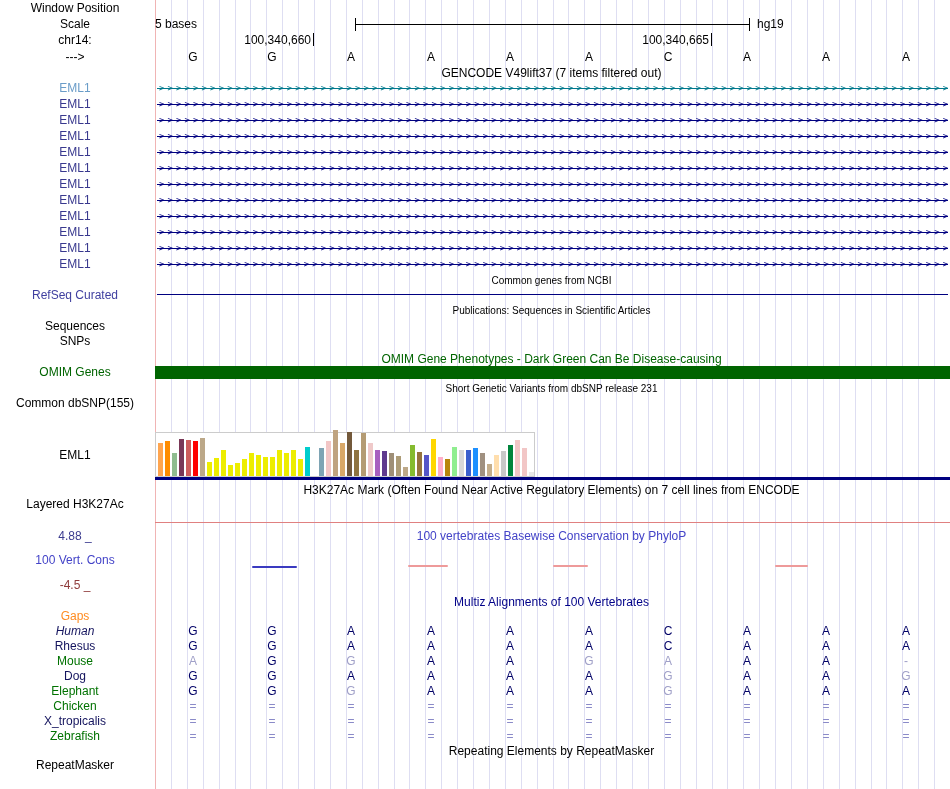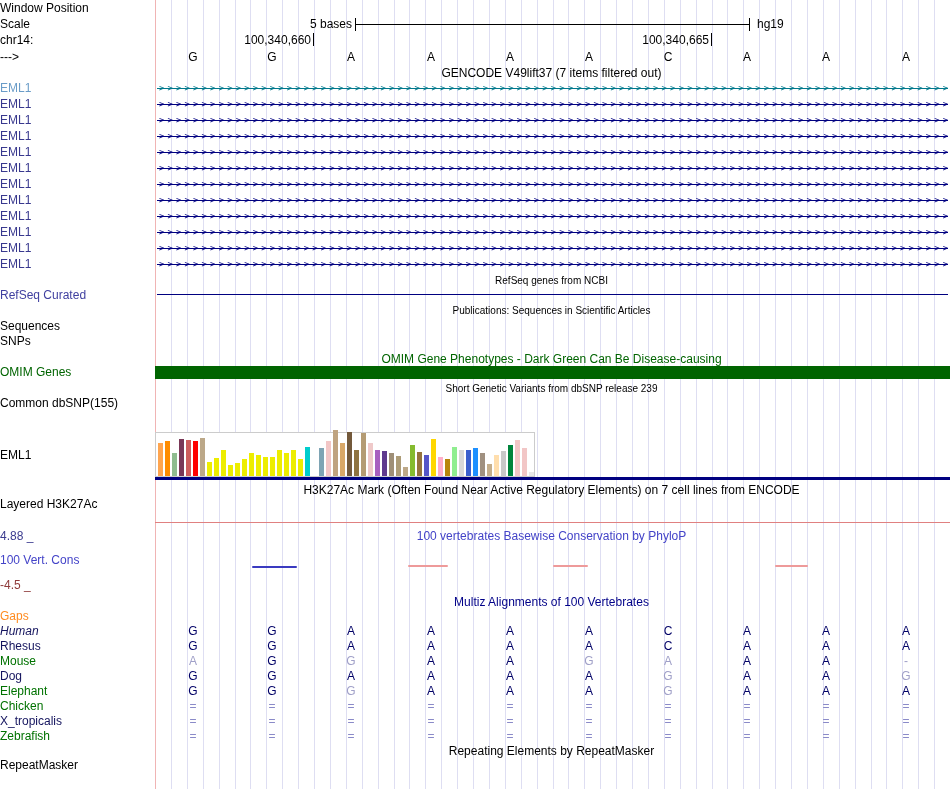--- a/index.html
+++ b/index.html
@@ -3,21 +3,21 @@
 <meta charset="utf-8">
 <style>
   html,body{margin:0;padding:0;background:#fff;}
   .browser{
     position:relative;width:950px;height:789px;background:#fff;overflow:hidden;
     font-family:"Liberation Sans","DejaVu Sans",sans-serif;color:#000;
   }
   .abs{position:absolute;}
   .vgrid{position:absolute;top:0;height:789px;width:1px;background:#dedef2;}
   .pinkline{position:absolute;top:0;height:789px;width:1px;background:#f0b4b4;left:155px;}
-  .lbl{position:absolute;left:0;width:150px;text-align:left;font-size:12px;line-height:14px;white-space:nowrap;}
+  .lbl{position:absolute;left:0;width:150px;text-align:center;font-size:12px;line-height:14px;white-space:nowrap;}
   .ttl{position:absolute;left:155px;width:793px;text-align:center;font-size:12px;line-height:14px;white-space:nowrap;}
   .ttl-sm{position:absolute;left:155px;width:793px;text-align:center;font-size:10px;line-height:12px;white-space:nowrap;}
   .base{position:absolute;width:30px;text-align:center;font-size:12px;line-height:14px;}
   .tick{position:absolute;width:1px;height:13px;background:#000;}
   .ticktext{position:absolute;width:122px;text-align:right;font-size:12px;line-height:14px;}
   .ruler{position:absolute;border-left:1px solid #000;border-right:1px solid #000;height:13px;}
   .ruler .mid{position:absolute;left:0;right:0;top:6px;height:1px;background:#000;}
   .tx{position:absolute;left:157px;width:791px;height:12px;overflow:hidden;white-space:nowrap;}
   .tx .txline{position:absolute;left:0;right:0;top:6px;height:1px;}
   .tx .arrows{position:absolute;left:2px;top:0;font-family:"DejaVu Sans Mono",monospace;font-size:9px;letter-spacing:3.1px;line-height:13px;}
@@ -82,21 +82,21 @@
       <div class="vgrid" style="left: 886.4px;"></div>
       <div class="vgrid" style="left: 902.3px;"></div>
       <div class="vgrid" style="left: 918.2px;"></div>
       <div class="vgrid" style="left: 934.1px;"></div>
     </div>
   <div class="pinkline"></div>
 
   <div class="lbl" style="top:1px">Window Position</div>
 
   <div class="lbl" style="top:17px">Scale</div>
-  <div class="abs" style="left:155px;width:197px;top:17px;text-align:right;font-size:12px;line-height:14px;">5 bases</div>
+  <div class="abs" style="left:155px;width:197px;top:17px;font-size:12px;line-height:14px;">5 bases</div>
   <div class="ruler" style="left:355px;top:18px;width:393px;">
       <div class="mid"></div>
     </div>
   <div class="abs" style="left:757px;top:17px;font-size:12px;line-height:14px;">hg19</div>
 
   <div class="lbl" style="top:33px">chr14:</div>
   <div id="coordticks">
       <div class="ticktext" style="left: 189px; top: 33px;">100,340,660</div>
       <div class="tick" style="left: 313px; top: 33px;"></div>
       <div class="ticktext" style="left: 587px; top: 33px;">100,340,665</div>
@@ -174,33 +174,33 @@
         <div class="txline" style="background: rgb(0, 0, 128);"></div>
         <div class="arrows" style="color: rgb(0, 0, 128);">&gt;&gt;&gt;&gt;&gt;&gt;&gt;&gt;&gt;&gt;&gt;&gt;&gt;&gt;&gt;&gt;&gt;&gt;&gt;&gt;&gt;&gt;&gt;&gt;&gt;&gt;&gt;&gt;&gt;&gt;&gt;&gt;&gt;&gt;&gt;&gt;&gt;&gt;&gt;&gt;&gt;&gt;&gt;&gt;&gt;&gt;&gt;&gt;&gt;&gt;&gt;&gt;&gt;&gt;&gt;&gt;&gt;&gt;&gt;&gt;&gt;&gt;&gt;&gt;&gt;&gt;&gt;&gt;&gt;&gt;&gt;&gt;&gt;&gt;&gt;&gt;&gt;&gt;&gt;&gt;&gt;&gt;&gt;&gt;&gt;&gt;&gt;&gt;&gt;&gt;&gt;&gt;&gt;&gt;&gt;</div>
       </div>
       <div class="lbl" style="top: 257px; color: rgb(56, 56, 142);">EML1</div>
       <div class="tx" style="top: 258px;">
         <div class="txline" style="background: rgb(0, 0, 128);"></div>
         <div class="arrows" style="color: rgb(0, 0, 128);">&gt;&gt;&gt;&gt;&gt;&gt;&gt;&gt;&gt;&gt;&gt;&gt;&gt;&gt;&gt;&gt;&gt;&gt;&gt;&gt;&gt;&gt;&gt;&gt;&gt;&gt;&gt;&gt;&gt;&gt;&gt;&gt;&gt;&gt;&gt;&gt;&gt;&gt;&gt;&gt;&gt;&gt;&gt;&gt;&gt;&gt;&gt;&gt;&gt;&gt;&gt;&gt;&gt;&gt;&gt;&gt;&gt;&gt;&gt;&gt;&gt;&gt;&gt;&gt;&gt;&gt;&gt;&gt;&gt;&gt;&gt;&gt;&gt;&gt;&gt;&gt;&gt;&gt;&gt;&gt;&gt;&gt;&gt;&gt;&gt;&gt;&gt;&gt;&gt;&gt;&gt;&gt;&gt;&gt;&gt;</div>
       </div>
     </div>
 
-  <div class="ttl-sm" style="top:275px">RefSeq genes from NCBI</div>
+  <div class="ttl-sm" style="top:275px">Common genes from NCBI</div>
   <div class="lbl" style="top: 288px; color: rgb(64, 64, 160);" id="refseqLbl">RefSeq Curated</div>
   <div class="hline" id="refseqLine" style="left: 157px; top: 294px; width: 791px; background: rgb(0, 0, 128);"></div>
 
   <div class="ttl-sm" style="top:305px">Publications: Sequences in Scientific Articles</div>
   <div class="lbl" style="top:319px">Sequences</div>
   <div class="lbl" style="top:334px">SNPs</div>
 
   <div class="ttl" style="top: 352px; color: rgb(0, 100, 0);" id="omimTitle">OMIM Gene Phenotypes - Dark Green Can Be Disease-causing</div>
   <div class="lbl" style="top: 365px; color: rgb(0, 100, 0);" id="omimLbl">OMIM Genes</div>
   <div class="abs" id="omimBar" style="left: 155px; top: 366px; width: 795px; height: 13px; background: rgb(0, 100, 0);"></div>
 
-  <div class="ttl-sm" style="top:383px">Short Genetic Variants from dbSNP release 239</div>
+  <div class="ttl-sm" style="top:383px">Short Genetic Variants from dbSNP release 231</div>
   <div class="lbl" style="top:396px">Common dbSNP(155)</div>
 
   <div class="lbl" style="top:448px">EML1</div>
   <div class="bar-box" style="left:155px;top:432px;width:380px;height:45px;" id="gtexBox">
       <div class="gbar" style="left: 2px; height: 33px; background: rgb(255, 165, 79);"></div>
       <div class="gbar" style="left: 9px; height: 35px; background: rgb(255, 140, 0);"></div>
       <div class="gbar" style="left: 16px; height: 23px; background: rgb(143, 188, 143);"></div>
       <div class="gbar" style="left: 23px; height: 37px; background: rgb(122, 55, 87);"></div>
       <div class="gbar" style="left: 30px; height: 36px; background: rgb(205, 92, 92);"></div>
       <div class="gbar" style="left: 37px; height: 35px; background: rgb(255, 0, 0);"></div>

